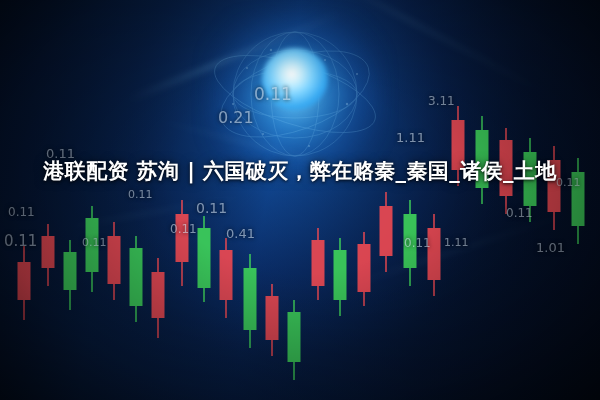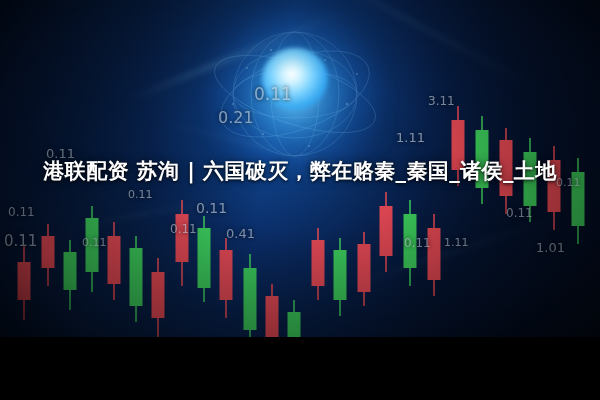--- a/index.html
+++ b/index.html
@@ -3,21 +3,21 @@
 <meta charset="utf-8">
 <style>
   html, body {
     margin: 0;
     padding: 0;
     background: #000;
   }
   #stage {
     position: relative;
     width: 600px;
-    height: 337px;
+    height: 400px;
     overflow: hidden;
     background: #737373;
     font-family: "DejaVu Sans", sans-serif;
   }
 
   
   .bg-base {
     position: absolute;
     inset: 0;
     background:

